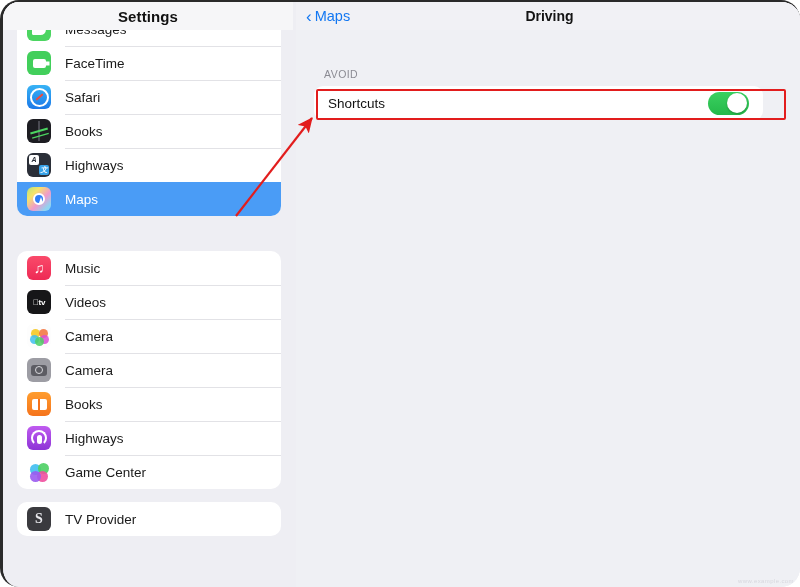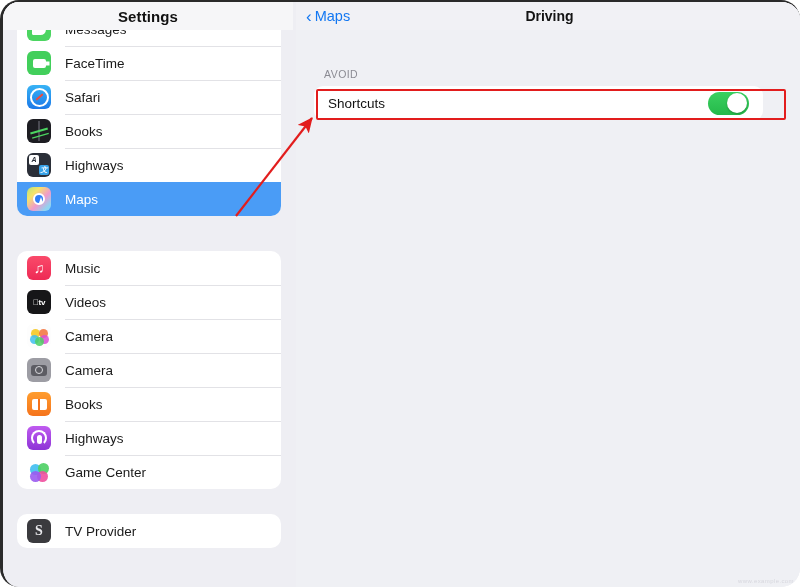--- a/index.html
+++ b/index.html
@@ -381,21 +381,21 @@
           <span class="app-icon ic-gamecenter">
             <i class="bub" style="background:#3fbef0;transform:translate(-4px,-3px)"></i>
             <i class="bub" style="background:#4ccf63;transform:translate(4px,-4px)"></i>
             <i class="bub" style="background:#f04f9e;transform:translate(3px,4px)"></i>
             <i class="bub" style="background:#9a5bf0;transform:translate(-4px,4px)"></i>
           </span>
           <span class="row-label">Game Center</span>
         </div>
       </div>
 
-      <div class="group" style="margin-top:25px;">
+      <div class="group" style="margin-top:13px;">
         <div class="row">
           <span class="app-icon ic-tvprovider"></span>
           <span class="row-label">TV Provider</span>
         </div>
       </div>
 
     </div>
   </div>
 
   <div id="detail">

